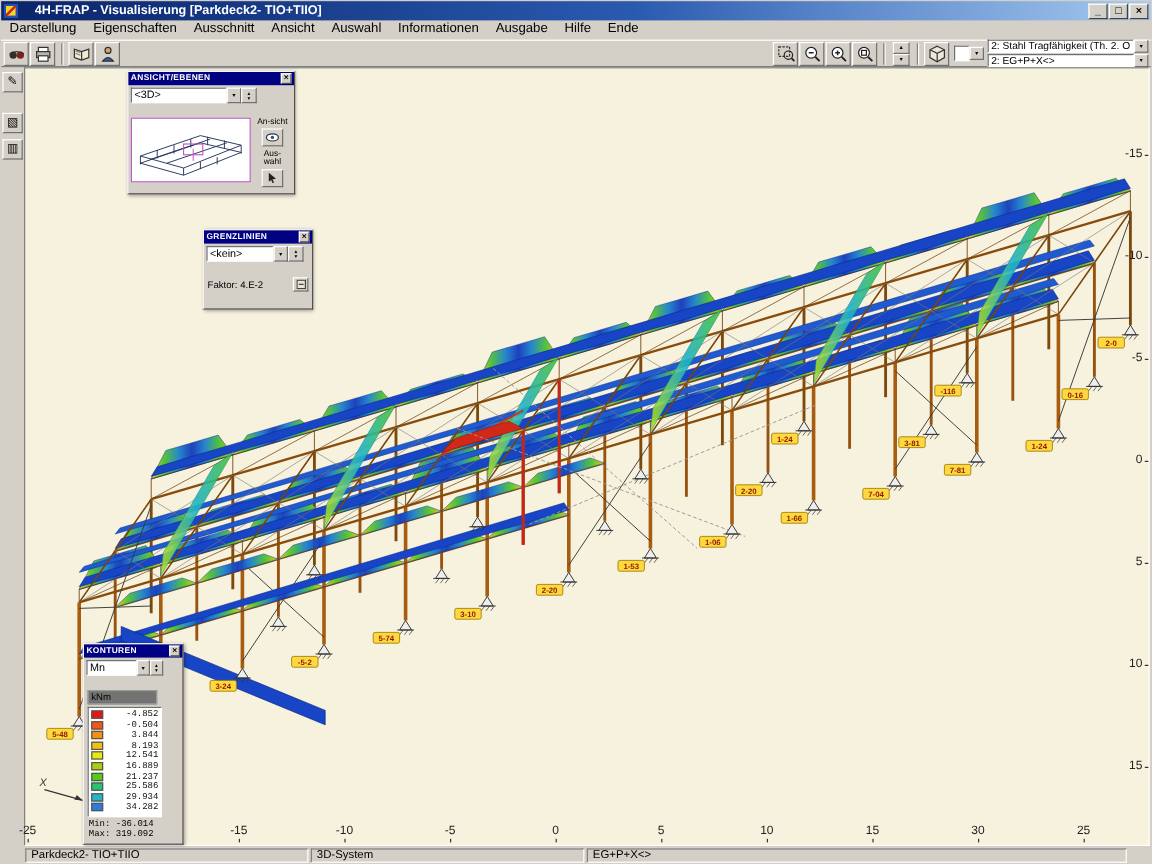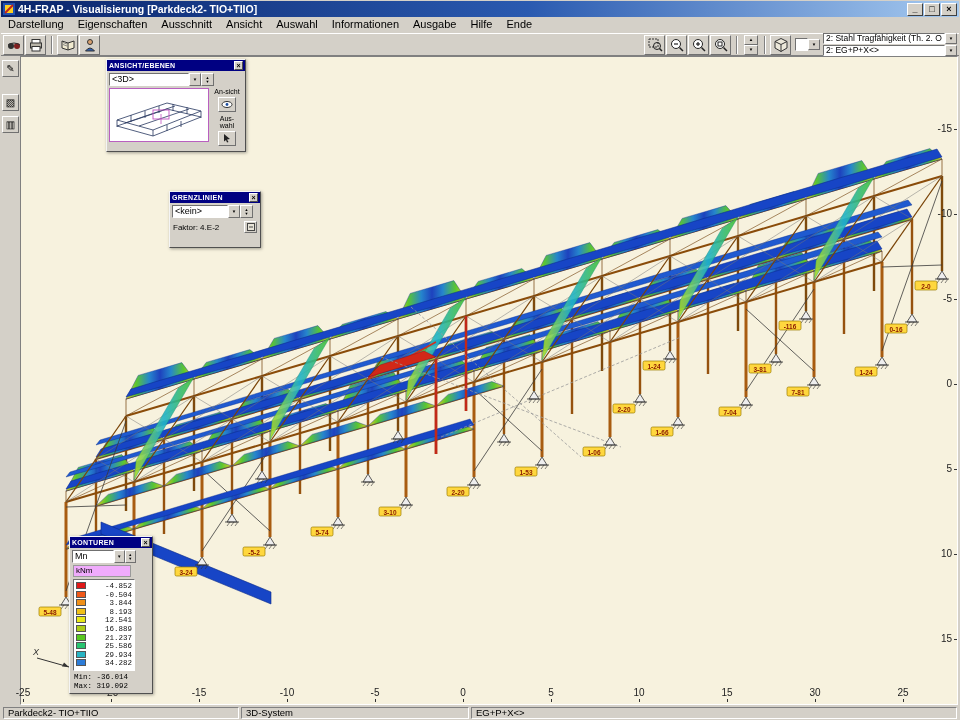--- a/index.html
+++ b/index.html
@@ -1,18 +1,18 @@
 <!DOCTYPE html>
 <html><head>
 <meta charset="utf-8">
 <style>
 *{margin:0;padding:0;box-sizing:border-box}
 html,body{width:960px;height:720px;overflow:hidden;background:#d4d0c8;font-family:"Liberation Sans",sans-serif;position:relative}
 
-.titlebar{position:absolute;left:1px;top:1px;width:958px;height:16px;background:linear-gradient(90deg,#0a246a,#2a5ab0 55%,#a6caf0);display:flex;align-items:center;padding:0 2px;gap:3px}
+.titlebar{position:absolute;left:1px;top:1px;width:958px;height:16px;background:linear-gradient(90deg,#0a246a,#2a5ab0 55%,#a6caf0);display:flex;align-items:center;padding:0 2px;gap:14px}
 .title-text{color:#fff;font-size:10.5px;font-weight:bold;flex:1;white-space:nowrap;overflow:hidden}
 .win-btns{display:flex;gap:1px}
 .win-btn{width:16px;height:13px;background:#d4d0c8;border:1px solid;border-color:#fff #404040 #404040 #fff;font:bold 9px "Liberation Sans",sans-serif;line-height:10px;text-align:center;padding:0;cursor:default}
 .menubar{position:absolute;left:1px;top:17px;width:958px;height:16px;display:flex;align-items:flex-start;font-size:11px;color:#000}
 .menu-item{padding:1px 7px;white-space:nowrap}
 .toolbar{position:absolute;left:1px;top:33px;width:958px;height:23px;border-top:1px solid #fff;border-bottom:1px solid #808080;display:flex;align-items:center;padding:0 2px;background:#d4d0c8}
 .tbbtn{width:21px;height:20px;background:#d4d0c8;border:1px solid;border-color:#fff #707070 #707070 #fff;display:inline-flex;align-items:center;justify-content:center;padding:0;margin-right:1px}
 .tbsep{width:2px;height:18px;border-left:1px solid #808080;border-right:1px solid #fff;margin:0 4px}
 .tb-right{margin-left:auto;display:flex;align-items:center}
 .spincol{display:flex;flex-direction:column;margin:0 2px}
@@ -30,38 +30,38 @@
 .rlb{position:absolute;bottom:4px;transform:translateX(-50%);font-size:10px;color:#222}
 .rlb-tick{position:absolute;bottom:0;width:1px;height:3px;background:#333}
 .ruler-right{position:absolute;right:0;top:0;width:30px;height:100%;pointer-events:none}
 .rlr{position:absolute;right:5px;font-size:10px;color:#222}
 .rlr-tick{position:absolute;right:0;width:3px;height:1px;background:#333}
 
 .floatpanel{position:absolute;background:#d4d0c8;border:1px solid;border-color:#f4f4f4 #505050 #505050 #f4f4f4;box-shadow:1px 1px 3px rgba(0,0,0,.35)}
 .ptitle{height:11px;background:#000082;color:#fff;display:flex;align-items:center;justify-content:space-between;padding:0 2px;font-size:7px;font-weight:bold;letter-spacing:.3px;white-space:nowrap}
 .pclose{width:9px;height:9px;background:#d4d0c8;border:1px solid;border-color:#fff #505050 #505050 #fff;font:bold 7px "Liberation Sans",sans-serif;line-height:6px;text-align:center;padding:0;color:#000}
 .pbody{padding:2px}
-.prow{display:flex;align-items:flex-start;margin-bottom:2px}
+.prow{display:flex;align-items:flex-start;margin-bottom:12px}
 .dd-text{height:13px;background:#fff;border:1px solid;border-color:#707070 #fff #fff #707070;font-size:9px;line-height:11px;padding:0 2px;white-space:nowrap;overflow:hidden}
 .dd-btn{width:12px;height:13px;background:#d4d0c8;border:1px solid;border-color:#fff #707070 #707070 #fff;font-size:4.5px;line-height:10px;text-align:center;padding:0}
 .spin2{display:inline-flex;flex-direction:column;align-items:center;justify-content:center;font-size:4px;line-height:4px;width:13px;height:13px;background:#d4d0c8;border:1px solid;border-color:#fff #707070 #707070 #fff;padding:0}
 .preview{display:inline-block;width:100px;height:54px;background:#fff;border:1px solid #b95fc0;padding:1px}
 .pcol{display:flex;flex-direction:column;align-items:center;margin-left:4px;width:28px}
 .plabel{font-size:7px;line-height:7.5px;text-align:center;width:26px;word-break:break-word}
 .pminibtn{width:18px;height:15px;background:#d4d0c8;border:1px solid;border-color:#fff #707070 #707070 #fff;padding:0;margin:1px 0 3px 0;display:inline-flex;align-items:center;justify-content:center}
 .faktor-row{display:flex;align-items:center;justify-content:space-between;font-size:8px;padding:1px 1px 12px 1px}
 .fak-btn{width:13px;height:12px;background:#d4d0c8;border:1px solid;border-color:#fff #707070 #707070 #fff;padding:0;display:inline-flex;align-items:center;justify-content:center}
-.unitbox{width:58px;height:12px;background:#f0abfc;border:1px solid #9a9a9a;font-size:8px;line-height:10px;padding:0 2px;margin:1px 0 2px 1px}
+.unitbox{width:58px;height:12px;background:#737373;border:1px solid #9a9a9a;font-size:8px;line-height:10px;padding:0 2px;margin:1px 0 2px 1px}
 .legend{background:#fff;border:1px solid;border-color:#707070 #fff #fff #707070;padding:2px 2px;margin:0 1px;font-family:"Liberation Mono",monospace}
 .lg-row{display:flex;align-items:flex-start;height:8.6px}
 .lg-sw{width:10px;height:7px;margin-right:4px;border:0.5px solid #555;flex:none}
 .lg-v{font-size:7.5px;flex:1;text-align:right;color:#111}
 .minmax{font-size:7.5px;line-height:9px;padding:2px 1px 1px 2px;font-family:"Liberation Mono",monospace}
 
-.statusbar{position:absolute;left:1px;top:706px;width:958px;height:14px;display:flex;gap:2px;padding:1px 2px;background:#d4d0c8}
+.statusbar{position:absolute;left:1px;top:706px;width:958px;height:14px;display:flex;gap:2px;padding:1px 20px;background:#d4d0c8}
 .scell{border:1px solid;border-color:#808080 #fff #fff #808080;font-size:9.5px;line-height:10px;padding:0 4px;overflow:hidden;white-space:nowrap}
 .sc0{width:236px}.sc1{width:228px}.sc2{width:240px}.sc3{flex:1}
 svg{display:block}
 </style>
 </head>
 <body>
 
 <div class="titlebar">
   <span>
       <svg width="12" height="12">

